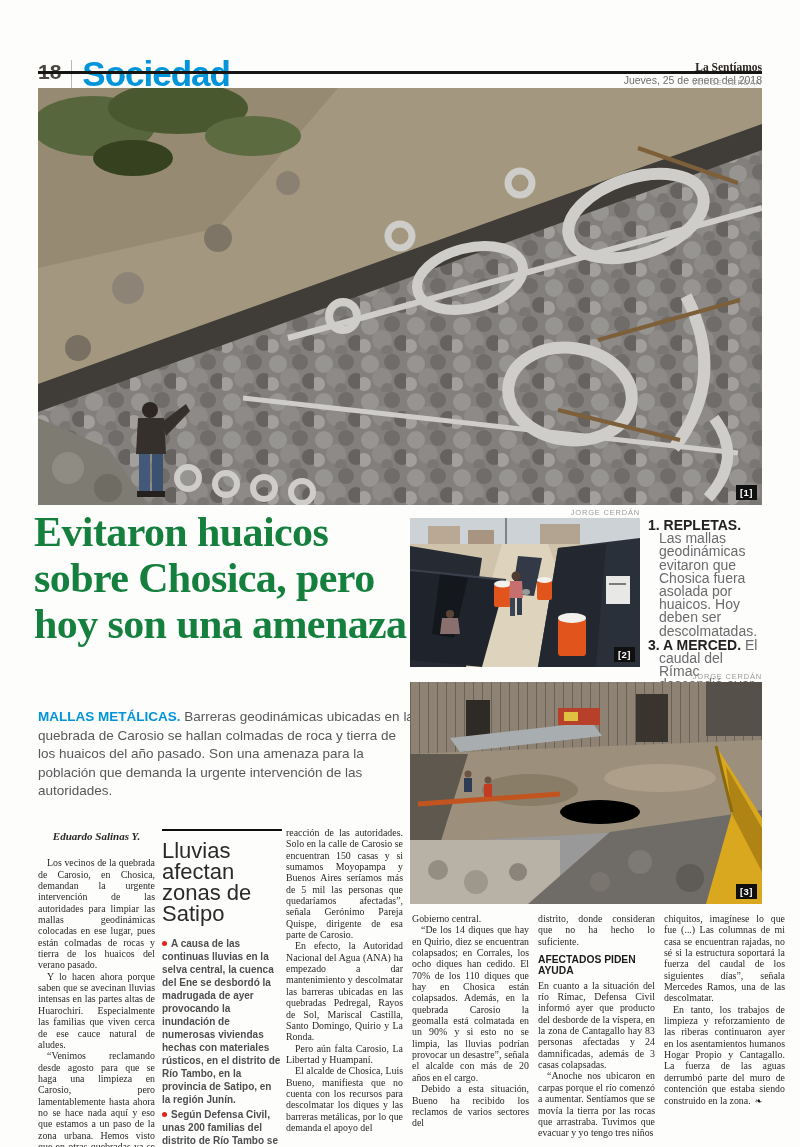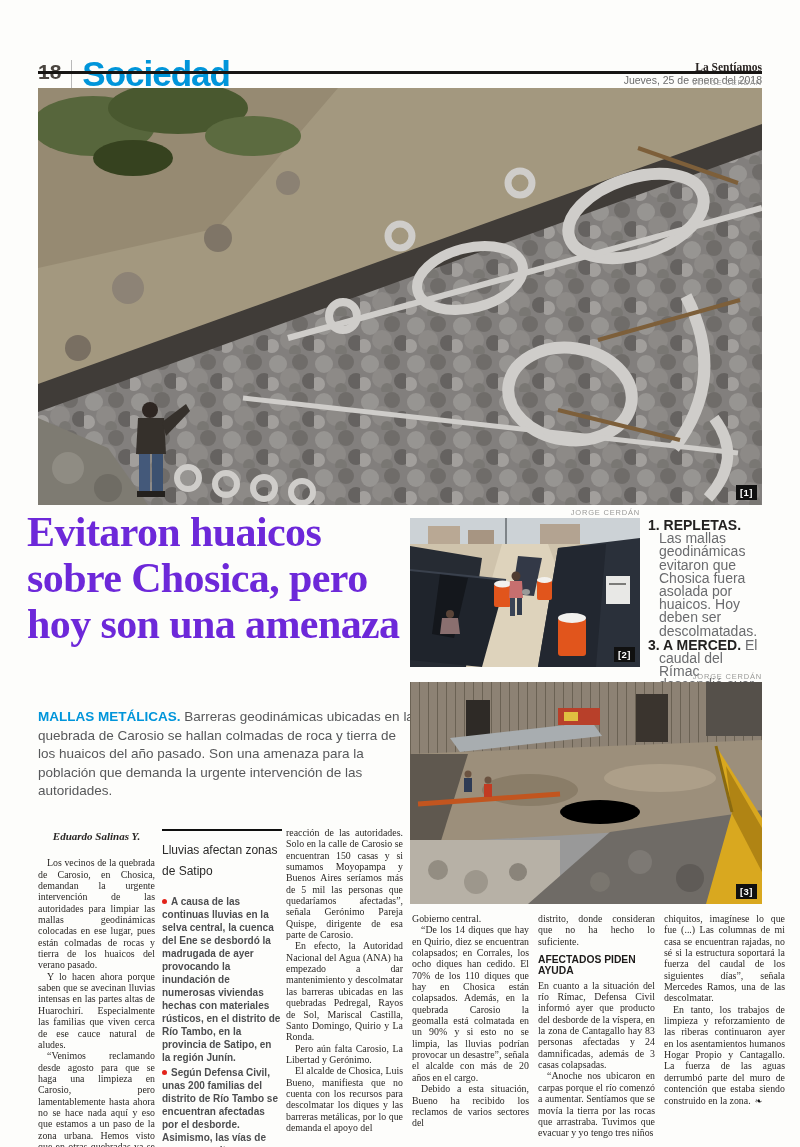--- a/index.html
+++ b/index.html
@@ -22,22 +22,22 @@
   .credit { position:absolute; font-family:"Liberation Sans",sans-serif; font-size:7.5px; letter-spacing:.8px; color:#9a9a98; }
   
   figure.photo { position:absolute; overflow:hidden; background:#999; }
   figure.photo svg { display:block; width:100%; height:100%; }
   .ptag { position:absolute; right:5px; bottom:5px; background:#101010; color:#fff;
           font:bold 9.5px "Liberation Sans",sans-serif; padding:2px 4px; letter-spacing:.5px;}
   #photo-main { left:38px; top:88px; width:724px; height:417px; }
   #photo-tents { left:410px; top:518px; width:230px; height:149px; }
   #photo-rubble { left:410px; top:682px; width:352px; height:222px; }
   
-  .headline { position:absolute; left:27px; top:509px; width:378px;
-    font-size:42px; line-height:46px; font-weight:bold; letter-spacing:-.6px; color:#6d28d9; }
+  .headline { position:absolute; left:34px; top:509px; width:378px;
+    font-size:42px; line-height:46px; font-weight:bold; letter-spacing:-.6px; color:#15803d; }
   .standfirst { position:absolute; left:38px; top:708px; width:376px;
     font-family:"Liberation Sans",sans-serif; font-size:13.5px; line-height:18.5px; color:#57585a; }
   .kicker { color:#0095da; font-weight:bold; }
   
   .captions { position:absolute; left:648px; top:519px; width:116px;
     font-family:"Liberation Sans",sans-serif; font-size:14px; line-height:13.2px; color:#6a6b6e; }
   .caption-item { padding-left:11px; text-indent:-11px; margin-bottom:1px; }
   .caption-label { font-weight:bold; color:#232120; }
   
   .col { position:absolute; width:117px; text-align:justify;
@@ -48,21 +48,21 @@
   #col4 { left:412px; top:913px; }
   #col5 { left:538px; top:913px; }
   #col6 { left:664px; top:913px; width:121px; }
   .byline { font-weight:bold; font-style:italic; font-size:11px; margin-bottom:15px; text-align:center; }
   .runhead { font-family:"Liberation Sans",sans-serif; font-weight:bold; font-size:10.3px;
     color:#1c1a19; margin:7px 0 3px; text-align:left; text-indent:0 !important; }
   .endmark { font-size:9px; color:#111; margin-left:4px; }
   
   .sidebar { position:absolute; left:162px; top:829px; width:120px;
     border-top:2px solid #0f0f0f; padding-top:9px; font-family:"Liberation Sans",sans-serif; }
-  .sidebar-title { font-size:12px; line-height:21px; color:#2b2a29; font-weight:400; }
+  .sidebar-title { font-size:22px; line-height:21px; color:#2b2a29; font-weight:400; }
   .sidebar-body { margin-top:13px; }
   .sb { font-size:10px; line-height:13px; font-weight:bold; color:#4d4e50; margin-bottom:2px; }
   .dot { display:inline-block; width:5px; height:5px; border-radius:50%; background:#e2231a;
          margin-right:4px; vertical-align:1px; }
 </style>
 </head>
 <body>
 
 <div class="page">
 
@@ -268,21 +268,21 @@
     <h2 class="sidebar-title">Lluvias afectan zonas de Satipo</h2>
     <div class="sidebar-body">
       <p class="sb"><span class="dot"></span><span>A causa de las continuas lluvias en la selva central, la cuenca del Ene se desbordó la madrugada de ayer provocando la inundación de numerosas viviendas hechas con materiales rústicos, en el distrito de Río Tambo, en la provincia de Satipo, en la región Junín.</span></p>
       <p class="sb"><span class="dot"></span><span>Según Defensa Civil, unas 200 familias del distrito de Río Tambo se encuentran afectadas por el desborde. Asimismo, las vías de acceso resultaron afectadas y el poblado se encuentra en estado de alarma.</span></p>
     </div>
   </aside>
 
   <div class="col" id="col3">
     <p>reacción de las autoridades. Solo en la calle de Carosio se encuentran 150 casas y si sumamos Moyopampa y Buenos Aires seríamos más de 5 mil las personas que quedaríamos afectadas”, señala Gerónimo Pareja Quispe, dirigente de esa parte de Carosio.</p>
     <p>En efecto, la Autoridad Nacional del Agua (ANA) ha empezado a dar mantenimiento y descolmatar las barreras ubicadas en las quebradas Pedregal, Rayos de Sol, Mariscal Castilla, Santo Domingo, Quirio y La Ronda.</p>
-    <p>Pero aún falta Carosio, La Libertad y Gerónimo.</p>
+    <p>Pero aún falta Carosio, La Libertad y Huampaní.</p>
     <p>El alcalde de Chosica, Luis Bueno, manifiesta que no cuenta con los recursos para descolmatar los diques y las barreras metálicas, por lo que demanda el apoyo del</p>
   </div>
 
   <div class="col" id="col4">
     <p>Gobierno central.</p>
     <p>“De los 14 diques que hay en Quirio, diez se encuentran colapsados; en Corrales, los ocho diques han cedido. El 70% de los 110 diques que hay en Chosica están colapsados. Además, en la quebrada Carosio la geomalla está colmatada en un 90% y si esto no se limpia, las lluvias podrían provocar un desastre”, señala el alcalde con más de 20 años en el cargo.</p>
     <p>Debido a esta situación, Bueno ha recibido los reclamos de varios sectores del</p>
   </div>
 
   <div class="col" id="col5">

